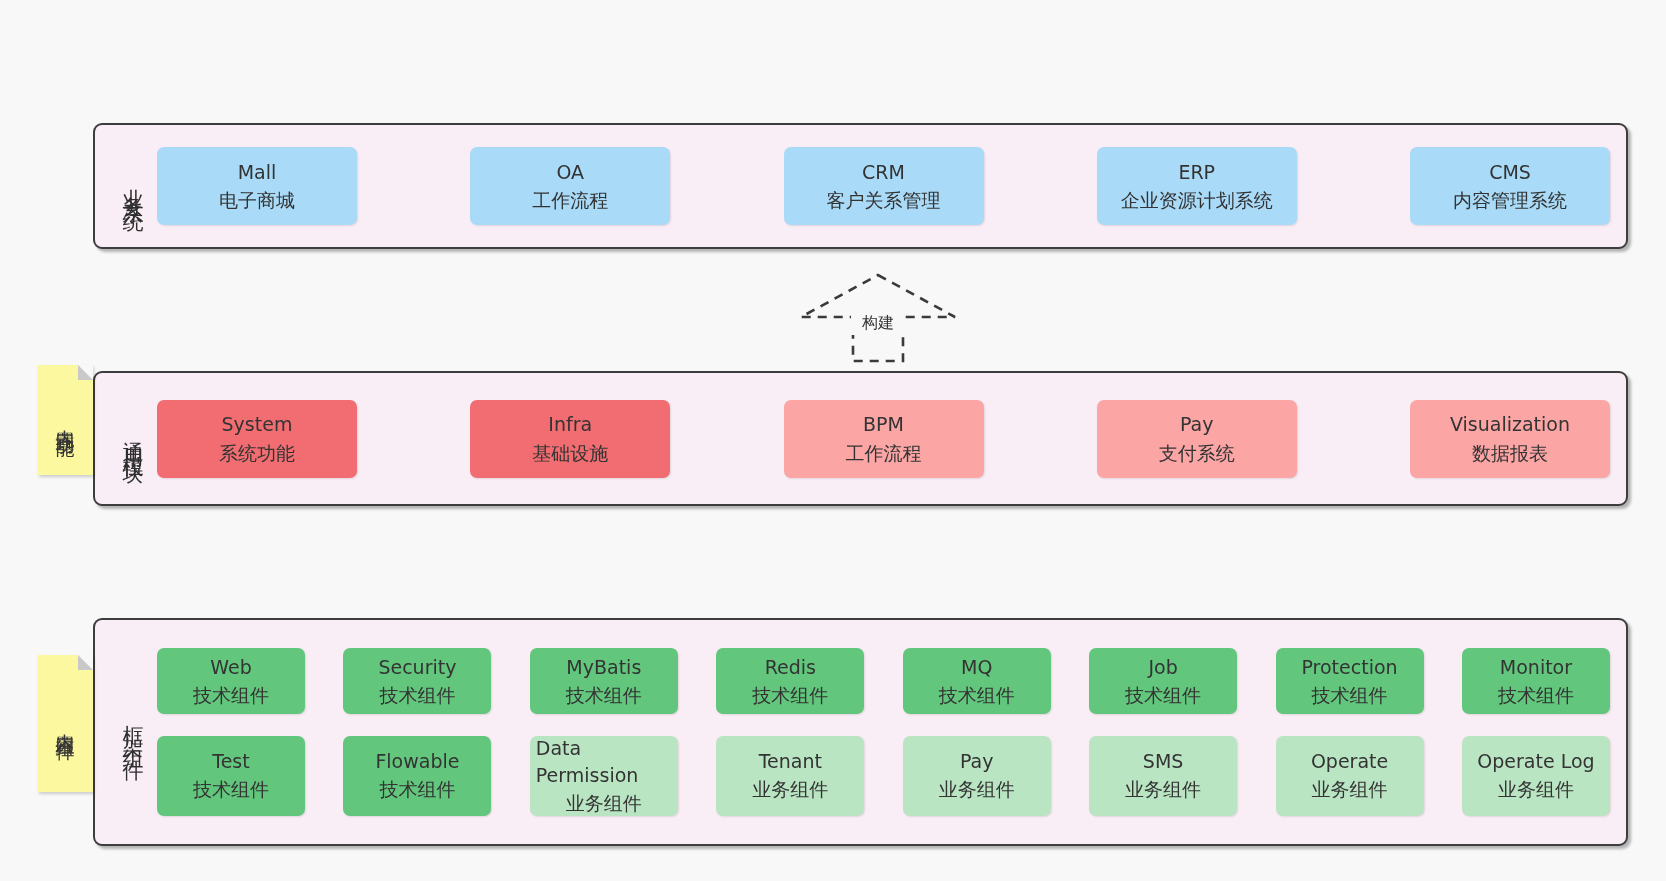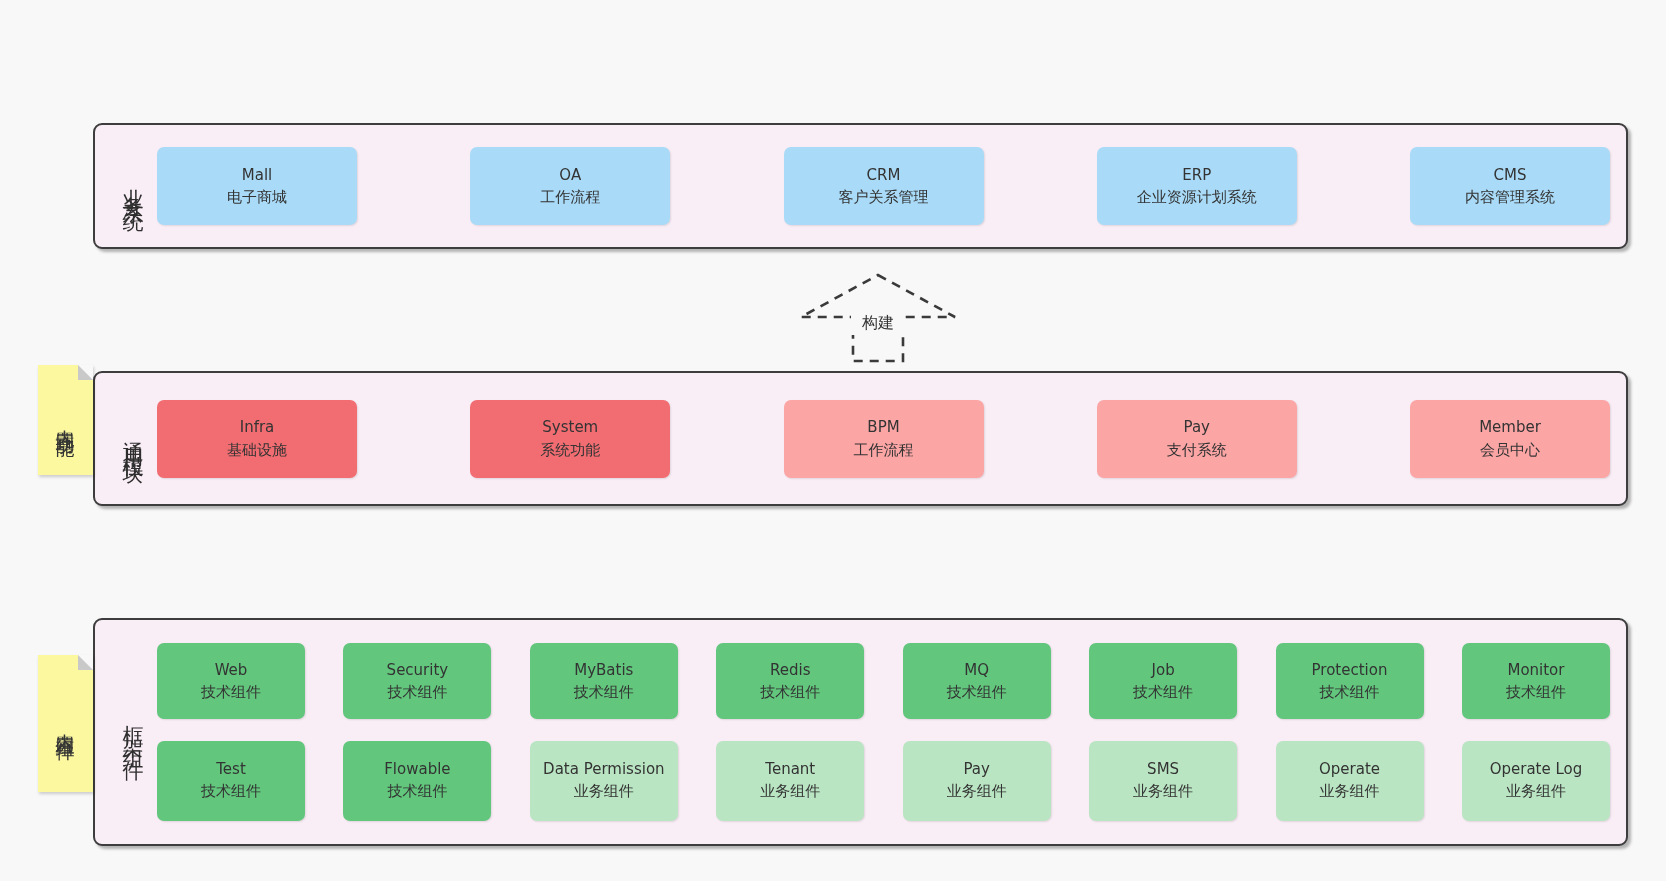--- a/index.html
+++ b/index.html
@@ -24,25 +24,25 @@
   .band-row{display:flex;justify-content:space-between;align-items:center;}
 
   .band1{top:123px;height:122px;}
   .band2{top:371px;height:131px;}
   .band3{top:618px;height:224px;}
   .band3 .band-content{gap:22px;}
 
   
   .box{
     border-radius:7px;display:flex;flex-direction:column;justify-content:center;
-    align-items:center;text-align:right;color:#333;font-size:15px;line-height:1.5;
+    align-items:center;text-align:left;color:#333;font-size:19px;line-height:1.5;
     box-shadow:1px 1px 2px rgba(0,0,0,0.10);padding:18px 6px;box-sizing:border-box;
   }
   .box-wide{width:200px;height:78px;}
-  .box-sm{width:148px;height:76px;}
+  .box-sm{width:148px;height:66px;}
   .box-sm2{width:148px;height:80px;line-height:1.45;}
   .blue{background:#a9dbf8;}
   .red{background:#f26d72;}
   .pink{background:#fca5a5;}
   .gdark{background:#62c77d;}
   .glight{background:#bae5c3;}
 
   
   .sticky{
     position:absolute;left:38px;width:55px;background:#fbf8a0;z-index:5;
@@ -111,38 +111,38 @@
   </div>
 
   <div class="sticky sticky1">
     <div class="sticky-text">内置功能</div>
   </div>
   <div class="band band2">
     <div class="band-label">通用模块</div>
     <div class="band-content">
       <div class="band-row">
         <div class="box box-wide red">
+          <div>System</div>
+          <div>系统功能</div>
+        </div>
+        <div class="box box-wide red">
           <div>Infra</div>
           <div>基础设施</div>
-        </div>
-        <div class="box box-wide red">
-          <div>System</div>
-          <div>系统功能</div>
         </div>
         <div class="box box-wide pink">
           <div>BPM</div>
           <div>工作流程</div>
         </div>
         <div class="box box-wide pink">
           <div>Pay</div>
           <div>支付系统</div>
         </div>
         <div class="box box-wide pink">
-          <div>Member</div>
-          <div>会员中心</div>
+          <div>Visualization</div>
+          <div>数据报表</div>
         </div>
       </div>
     </div>
   </div>
 
 
   <div class="sticky sticky2">
     <div class="sticky-text">内置组件</div>
   </div>
   <div class="band band3">

